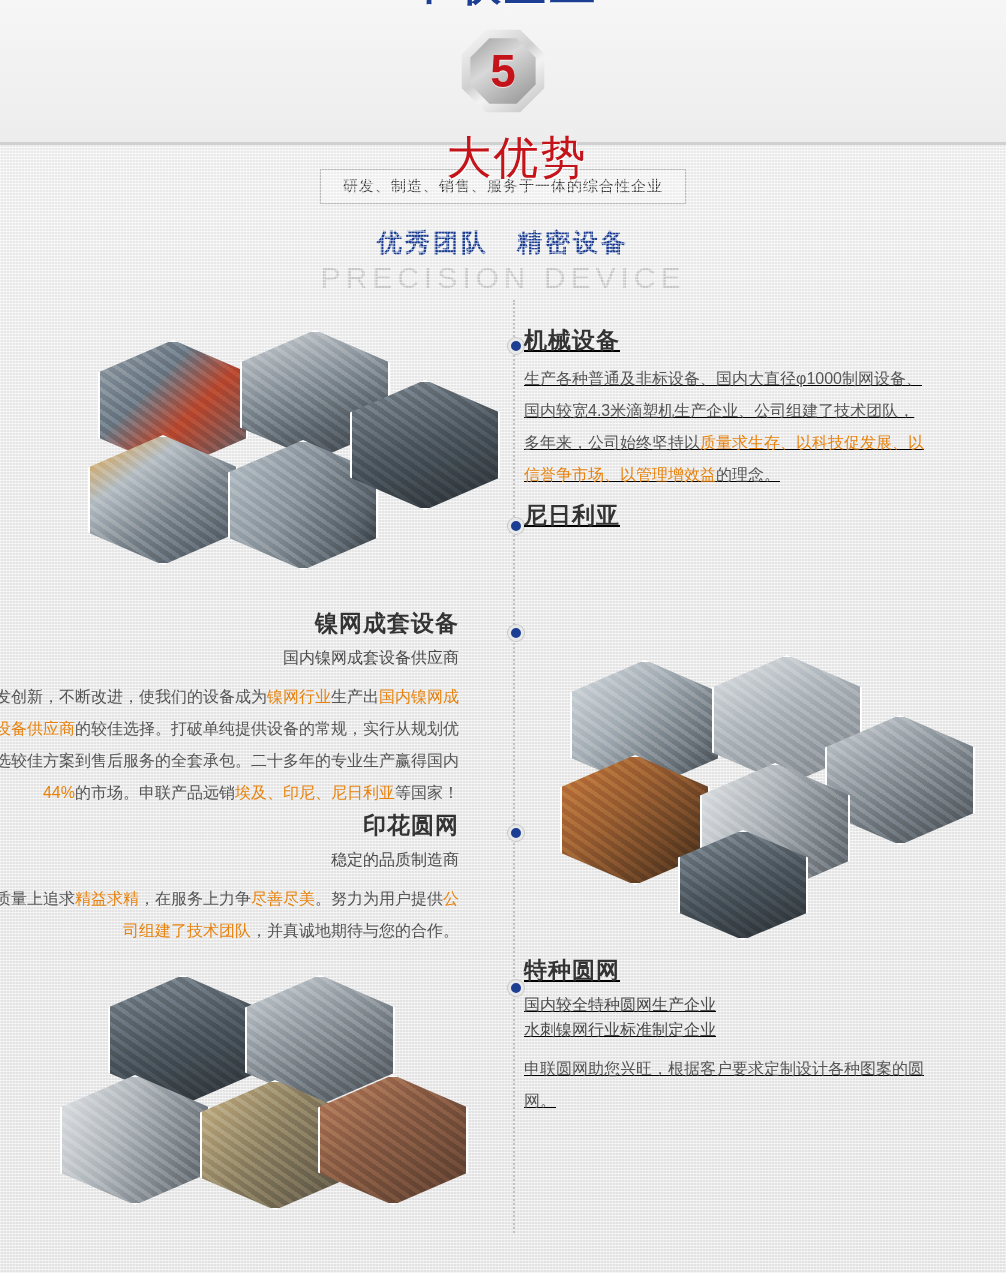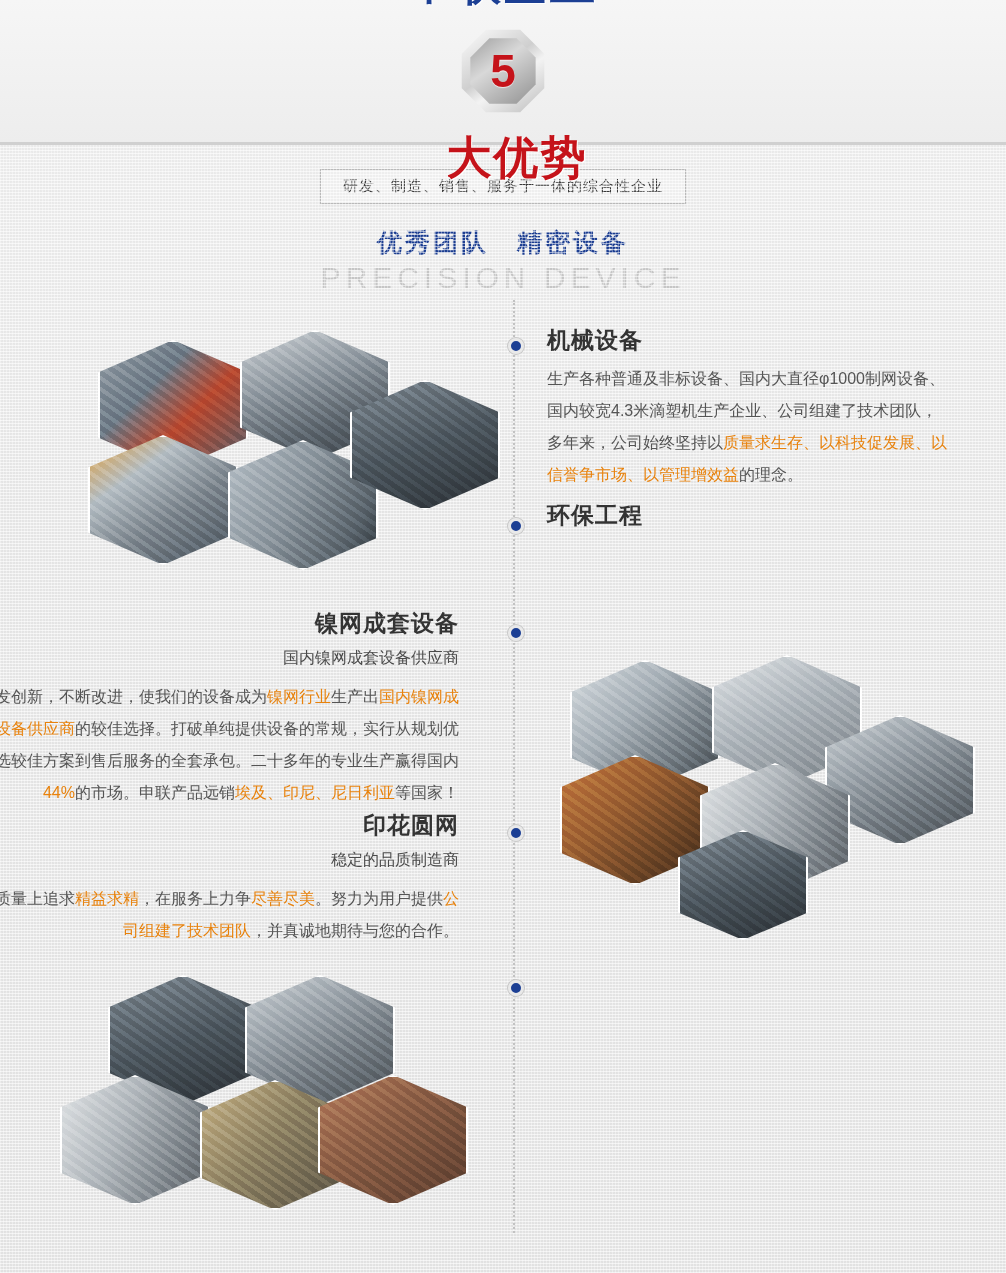--- a/index.html
+++ b/index.html
@@ -41,21 +41,21 @@
   .header-inner { display: flex; align-items: center; gap: 14px; z-index: 2; flex-direction: column;}
   .h-left {
     font-size: 45px;
     font-weight: bold;
     color: #1c3f94;
     letter-spacing: 2px;
     text-shadow: 1px 1px 0 #fff;
   }
   .h-right {
     font-size: 45px;
-    font-weight: bold;
+    font-weight: normal;
     color: #c5131a;
     letter-spacing: 2px;
     text-shadow: 1px 1px 0 #fff;
     margin-left: 28px;
   }
   .badge {
     position: relative;
     width: 86px; height: 86px;
     display: flex; align-items: center; justify-content: center;
   }
@@ -141,21 +141,21 @@
     color: #4a4a4a;
     line-height: 1.55;
     margin-bottom: 10px;
   }
   .block .body {
     font-size: 16px;
     color: #555;
     line-height: 2.0;
   }
   .hl { color: #e8820c; }
-  .right-block { left: 547px; width: 400px; text-align: left; }
+  .right-block { left: 524px; width: 400px; text-align: left; text-decoration: underline; }
   .left-block { right: 547px; width: 480px; text-align: right; }
 
   
   .hexcluster { position: absolute; }
   .hex {
     position: absolute;
     clip-path: polygon(50% 0%, 100% 25%, 100% 75%, 50% 100%, 0% 75%, 0% 25%);
     overflow: hidden;
     border: 2px solid #ffffff;
   }
@@ -236,21 +236,21 @@
   </div>
 
   <div class="block right-block" style="top:325px;">
     <h3>机械设备</h3>
     <div class="body">
       <span>生产各种普通及非标设备、国内大直径φ1000制网设备、国内较宽4.3米滴塑机生产企业、公司组建了技术团队，多年来，公司始终坚持以</span><span class="hl">质量求生存、以科技促发展、以信誉争市场、以管理增效益</span><span>的理念。</span>
     </div>
   </div>
 
   <div class="block right-block" style="top:500px;">
-    <h3>环保工程</h3>
+    <h3>尼日利亚</h3>
   </div>
 
   <div class="block left-block" style="top:608px;">
     <h3>镍网成套设备</h3>
     <div class="sub">国内镍网成套设备供应商</div>
     <div class="body">
       <span>开发创新，不断改进，使我们的设备成为</span><span class="hl">镍网行业</span><span>生产出</span><span class="hl">国内镍网成套设备供应商</span><span>的较佳选择。打破单纯提供设备的常规，实行从规划优选较佳方案到售后服务的全套承包。二十多年的专业生产赢得国内</span><span class="hl">44%</span><span>的市场。申联产品远销</span><span class="hl">埃及、印尼、尼日利亚</span><span>等国家！</span>
     </div>
   </div>
 
@@ -276,20 +276,28 @@
         <span class="ph ph-k"></span>
       </div>
     <div class="hex" style="left:140px; top:108px; width:150px; height:130px;">
         <span class="ph ph-j"></span>
       </div>
     <div class="hex" style="left:118px; top:175px; width:130px; height:110px;">
         <span class="ph ph-e"></span>
       </div>
   </div>
 
+  <div class="block right-block" style="top:955px;">
+    <h3>特种圆网</h3>
+    <div class="sub" style="white-space:pre-line;">国内较全特种圆网生产企业
+水刺镍网行业标准制定企业</div>
+    <div class="body">
+      <span>申联圆网助您兴旺，根据客户要求定制设计各种图案的圆网。</span>
+    </div>
+  </div>
 
   <div class="hexcluster" style="left:60px; top:975px; width:400px; height:250px;">
     <div class="hex" style="left:48px;  top:0px;   width:150px; height:130px;">
         <span class="ph ph-e"></span>
       </div>
     <div class="hex" style="left:185px; top:0px;   width:150px; height:130px;">
         <span class="ph ph-i"></span>
       </div>
     <div class="hex" style="left:0px;   top:100px; width:150px; height:130px;">
         <span class="ph ph-j"></span>

